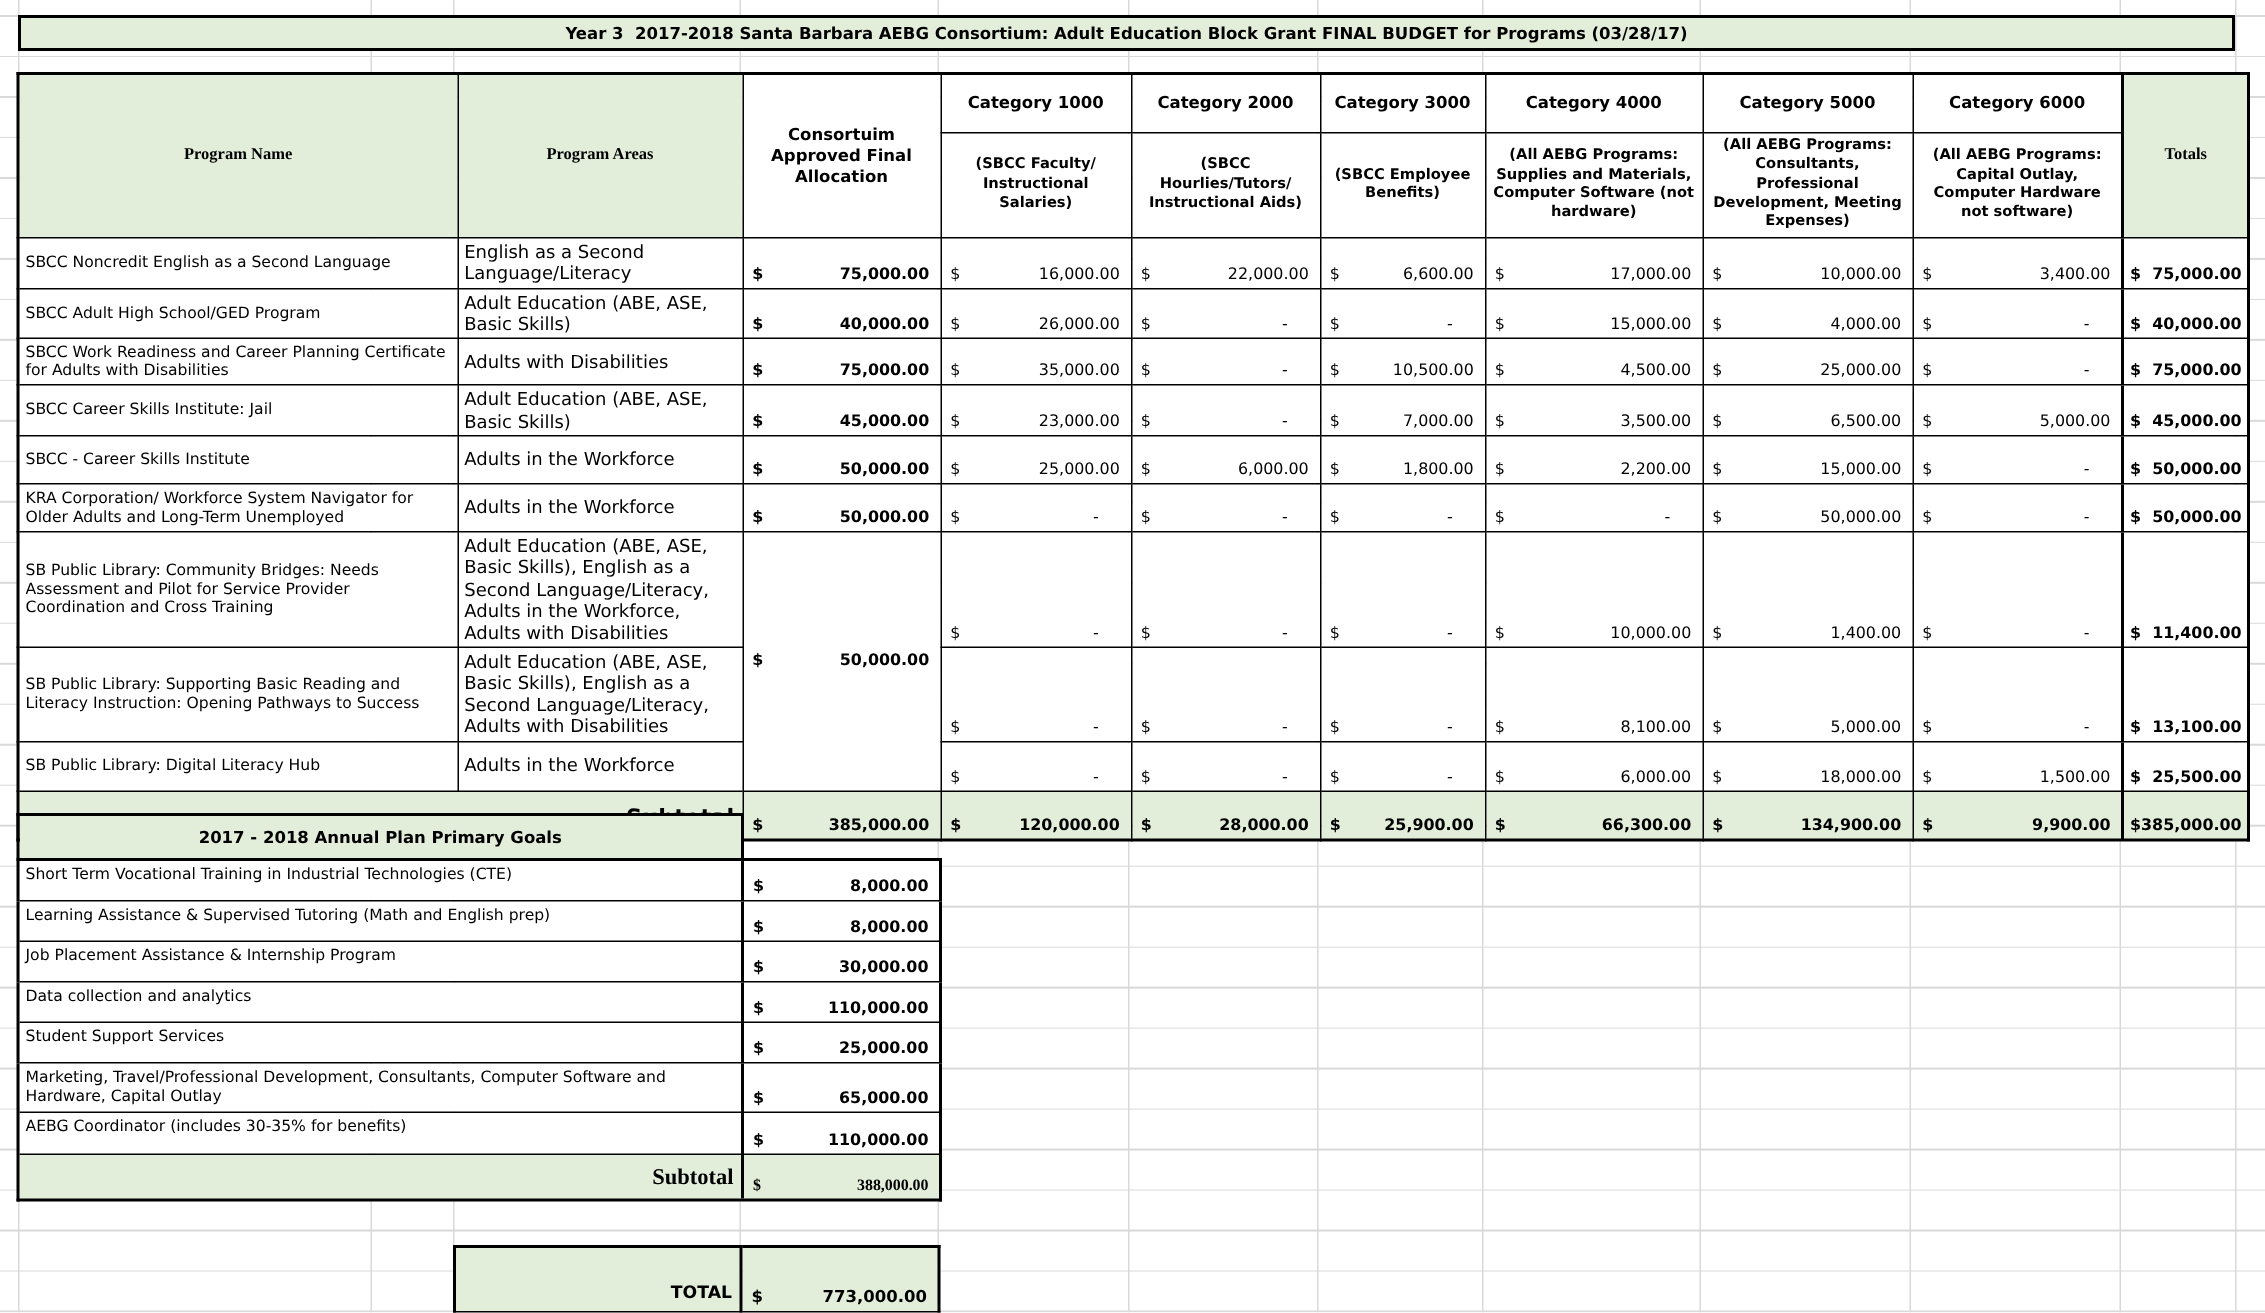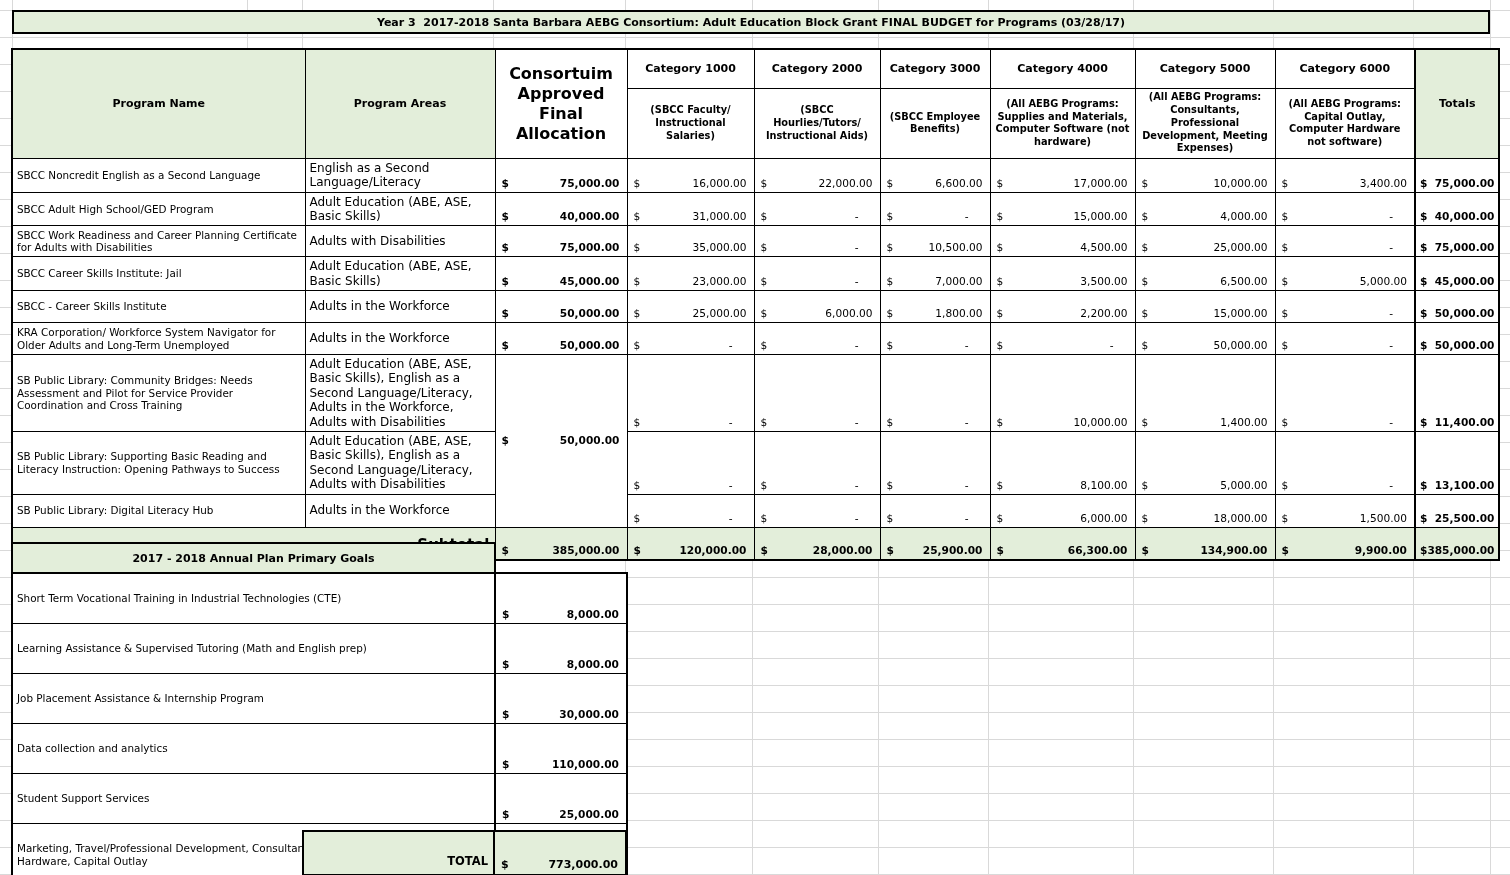--- a/index.html
+++ b/index.html
@@ -21,23 +21,23 @@
     box-sizing:border-box;border:2px solid #000;background:var(--green);
     display:flex;align-items:center;justify-content:center;
   }
   .title-bar span{font-weight:bold;font-size:11px;white-space:pre-wrap;}
   :root{--green:#e3eeda;}
   
   table{border-collapse:collapse;table-layout:fixed;position:absolute;z-index:1;}
   td{box-sizing:border-box;overflow:hidden;background:#fff;}
   .main{left:11px;top:48px;border:2px solid #000;}
   .main td{border:1px solid #000;}
-  .green{background:var(--green);}
+  .green{background:var(--green);font-family:Liberation Serif, serif;}
   .hdr{font-weight:bold;text-align:center;vertical-align:middle;font-size:11px;line-height:1.25;padding:12px 3px;}
-  .alloc-h{font-size:16px;}
+  .alloc-h{font-size:11px;}
   .cath{font-size:11px;}
   .catd{font-weight:bold;text-align:center;vertical-align:middle;font-size:9.8px;line-height:1.3;padding:2px 4px;}
   .tot{border-left:2px solid #000 !important;}
   .hr1{height:32px;} .hr2{height:70px;}
   .r31{height:31px;} .r32{height:32px;} .r33{height:33px;} .r57{height:57px;}
   .name{font-size:10.4px;line-height:1.2;padding:2px 4px;vertical-align:middle;}
   .area{font-size:12px;line-height:1.2;padding:2px 4px;vertical-align:middle;}
   .money{vertical-align:bottom;padding:2px 0 3px 0;}
   .money.mid{vertical-align:middle;}
   .mc{display:flex;justify-content:space-between;align-items:baseline;}
@@ -50,21 +50,21 @@
   .sub .cur,.sub .val{font-weight:bold;}
   .sublabel{font-weight:bold;text-align:right;vertical-align:bottom;padding:0 5px 5px 0;font-size:15px;}
   
   .goals{left:11px;top:502px;margin-top:40px;}
   .goals td{border:1px solid #000;}
   .goals td:first-child{border-left-width:2px;}
   .goals tr:last-child td{border-bottom-width:2px;}
   .ghdr{border-width:2px !important;font-weight:bold;text-align:center;vertical-align:middle;font-size:11px;background:var(--green);}
   .ghost{border:none !important;background:transparent !important;}
   .gh{height:30px;} .g27{height:27px;} .g28{height:28px;} .g31{height:31px;} .g32{height:32px;}
-  .gdesc{font-size:10.4px;line-height:1.25;padding:18px 4px;vertical-align:top;}
+  .gdesc{font-size:10.4px;line-height:1.25;padding:3px 4px;vertical-align:top;}
   .gmoney{vertical-align:bottom;padding:2px 0 3px 0;border-left-width:2px !important;border-right-width:2px !important;}
   .gmoney .cur,.gmoney .val{font-weight:bold;}
   .gmoney.first{border-top-width:2px !important;}
   
   .grand{left:302px;top:830px;}
   .grand td{border:2px solid #000;background:var(--green);}
   .grand .sublabel{font-size:11.5px;padding-bottom:6px;}
   .grand .cur,.grand .val{font-weight:bold;font-size:11px;}
   .grand tr{height:44px;}
 </style>
@@ -183,21 +183,21 @@
     <td class="area">Adult Education (ABE, ASE, Basic Skills)</td>
     <td class="money b">
           <div class="mc">
             <span class="cur">$</span>
             <span class="val">40,000.00</span>
           </div>
         </td>
     <td class="money">
           <div class="mc">
             <span class="cur">$</span>
-            <span class="val">31,000.00</span>
+            <span class="val">26,000.00</span>
           </div>
         </td>
     <td class="money">
           <div class="mc">
             <span class="cur">$</span>
             <span class="val dash">-</span>
           </div>
         </td>
     <td class="money">
           <div class="mc">
@@ -701,20 +701,29 @@
   </tr>
   <tr class="g32">
     <td class="gdesc">Marketing, Travel/Professional Development, Consultants, Computer Software and Hardware, Capital Outlay</td>
     <td class="gmoney">
           <div class="mc">
             <span class="cur">$</span>
             <span class="val">65,000.00</span>
           </div>
         </td>
   </tr>
+  <tr class="g28">
+    <td class="gdesc">AEBG Coordinator (includes 30-35% for benefits)</td>
+    <td class="gmoney">
+          <div class="mc">
+            <span class="cur">$</span>
+            <span class="val">110,000.00</span>
+          </div>
+        </td>
+  </tr>
   <tr class="g31">
     <td class="sublabel green">Subtotal</td>
     <td class="gmoney green">
           <div class="mc">
             <span class="cur">$</span>
             <span class="val">388,000.00</span>
           </div>
         </td>
   </tr>
 </tbody>

